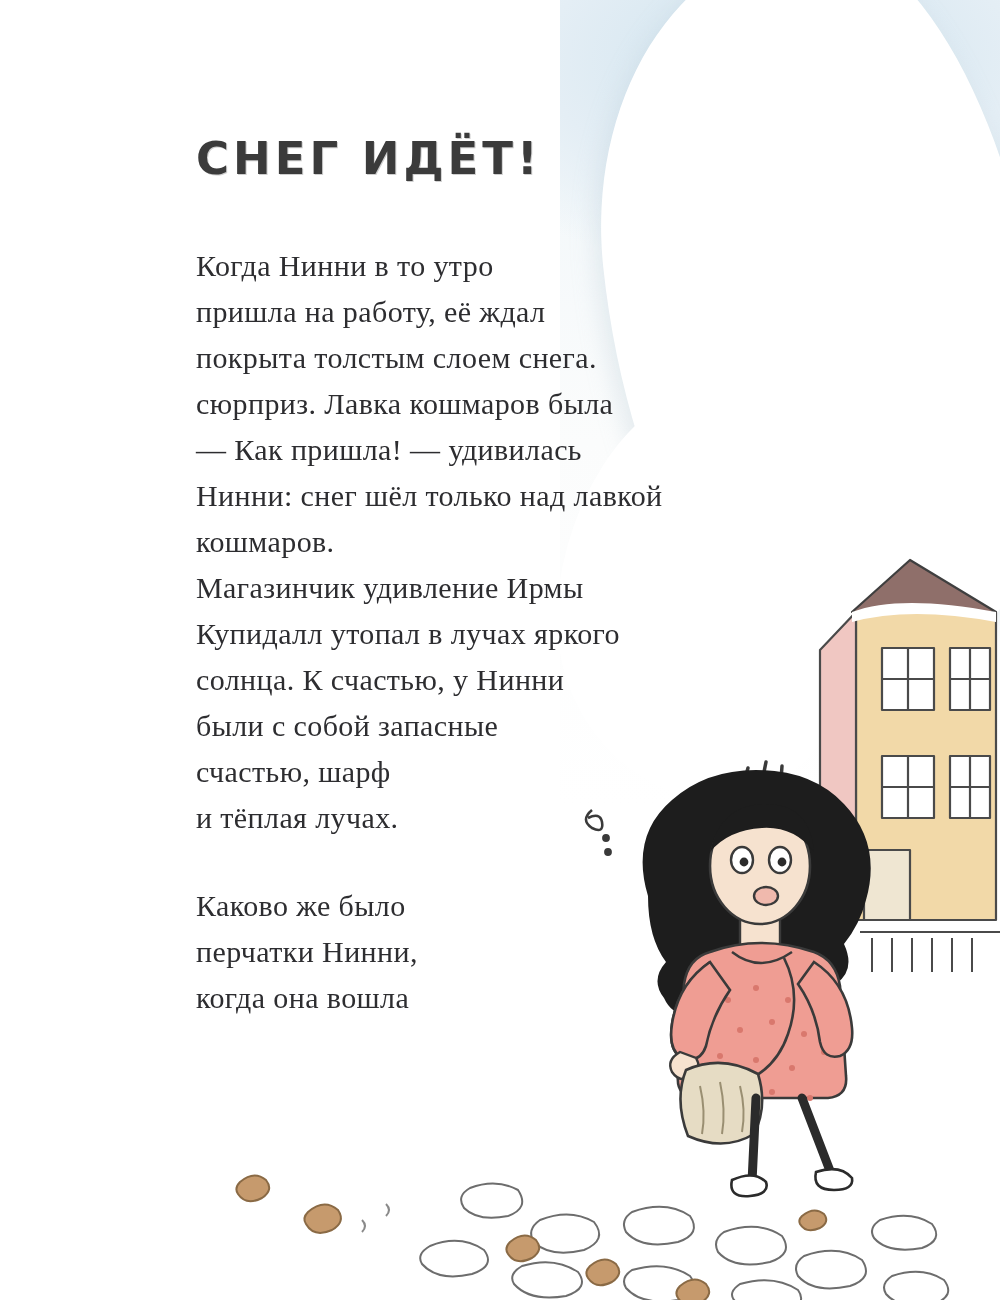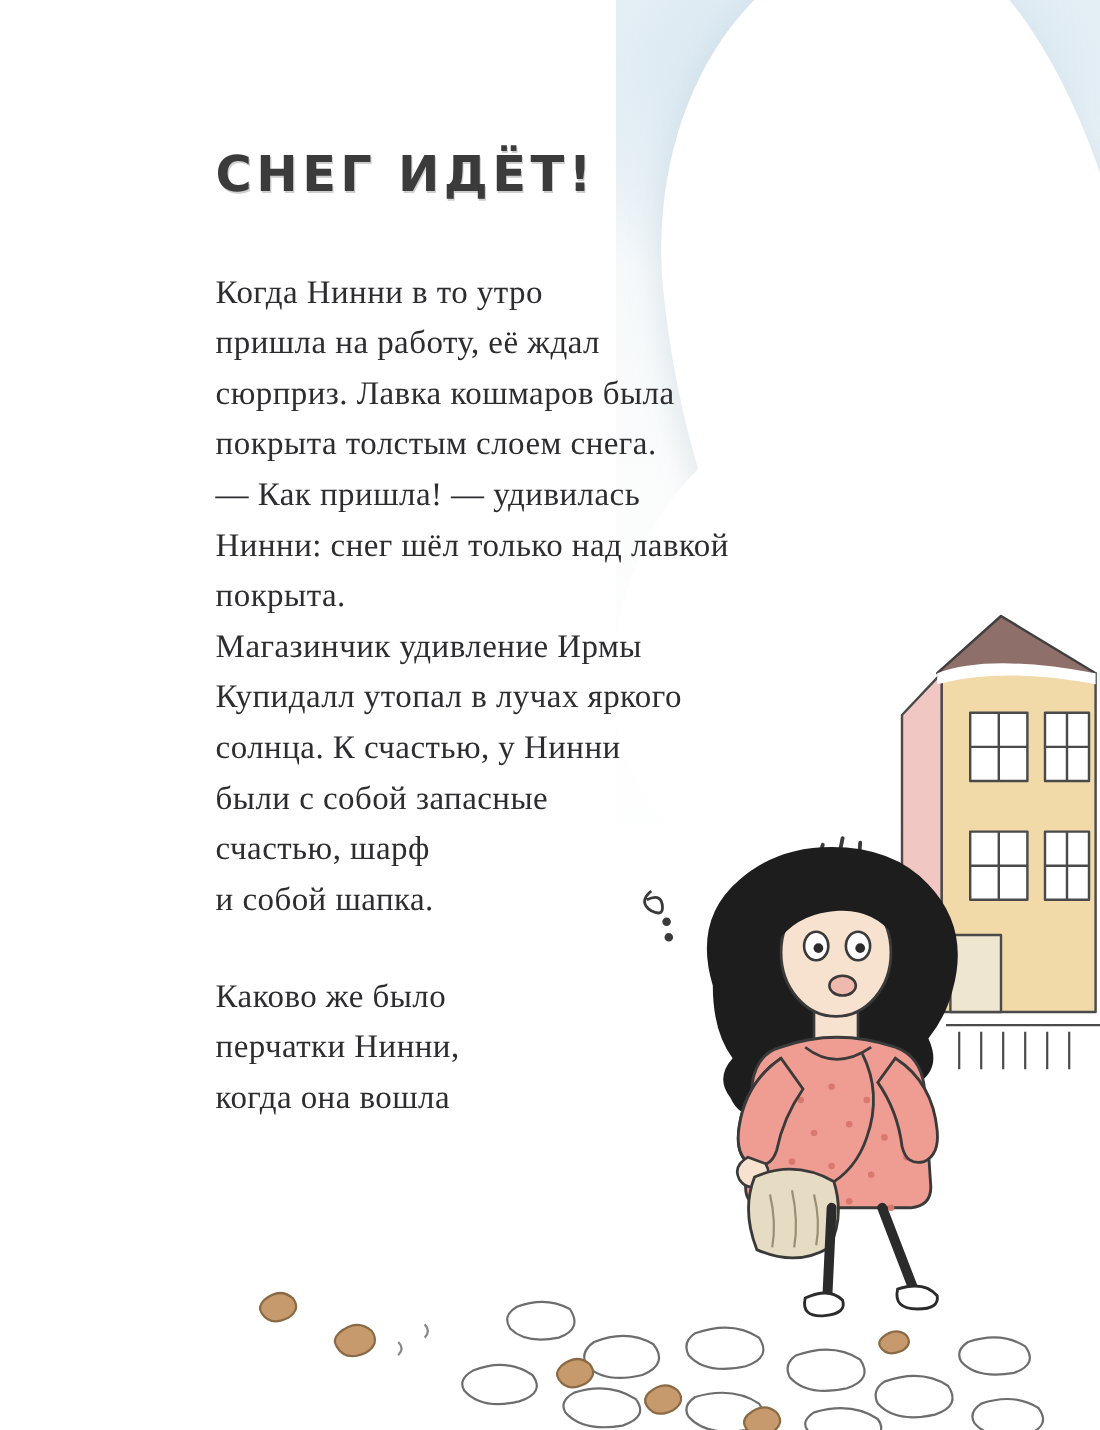--- a/index.html
+++ b/index.html
@@ -138,31 +138,31 @@
         <path d="M92 92 Q140 74 236 92 L236 102 Q150 86 92 102 Z" fill="#ffffff" stroke="none"></path>
       </g>
     </svg>
   </div>
 
   <div class="text-col">
     <h1 class="chapter-title">СНЕГ ИДЁТ!</h1>
     <div class="body-text">
       <p>Когда Нинни в то утро</p>
       <p>пришла на работу, её ждал</p>
+      <p>покрыта толстым слоем снега.</p>
       <p>сюрприз. Лавка кошмаров была</p>
-      <p>покрыта толстым слоем снега.</p>
       <p>— Как пришла! — удивилась</p>
       <p>Нинни: снег шёл только над лавкой</p>
-      <p>покрыта.</p>
+      <p>кошмаров.</p>
       <p>Магазинчик удивление Ирмы</p>
       <p>Купидалл утопал в лучах яркого</p>
       <p>солнца. К счастью, у Нинни</p>
       <p>были с собой запасные</p>
       <p>счастью, шарф</p>
-      <p>и собой шапка.</p>
+      <p>и тёплая лучах.</p>
       <p class="gap">Каково же было</p>
       <p>перчатки Нинни,</p>
       <p>когда она вошла</p>
       <p>в лавку!</p>
     </div>
   </div>
 
   <div class="ground-snow"></div>
 
   <div class="ground-art">

